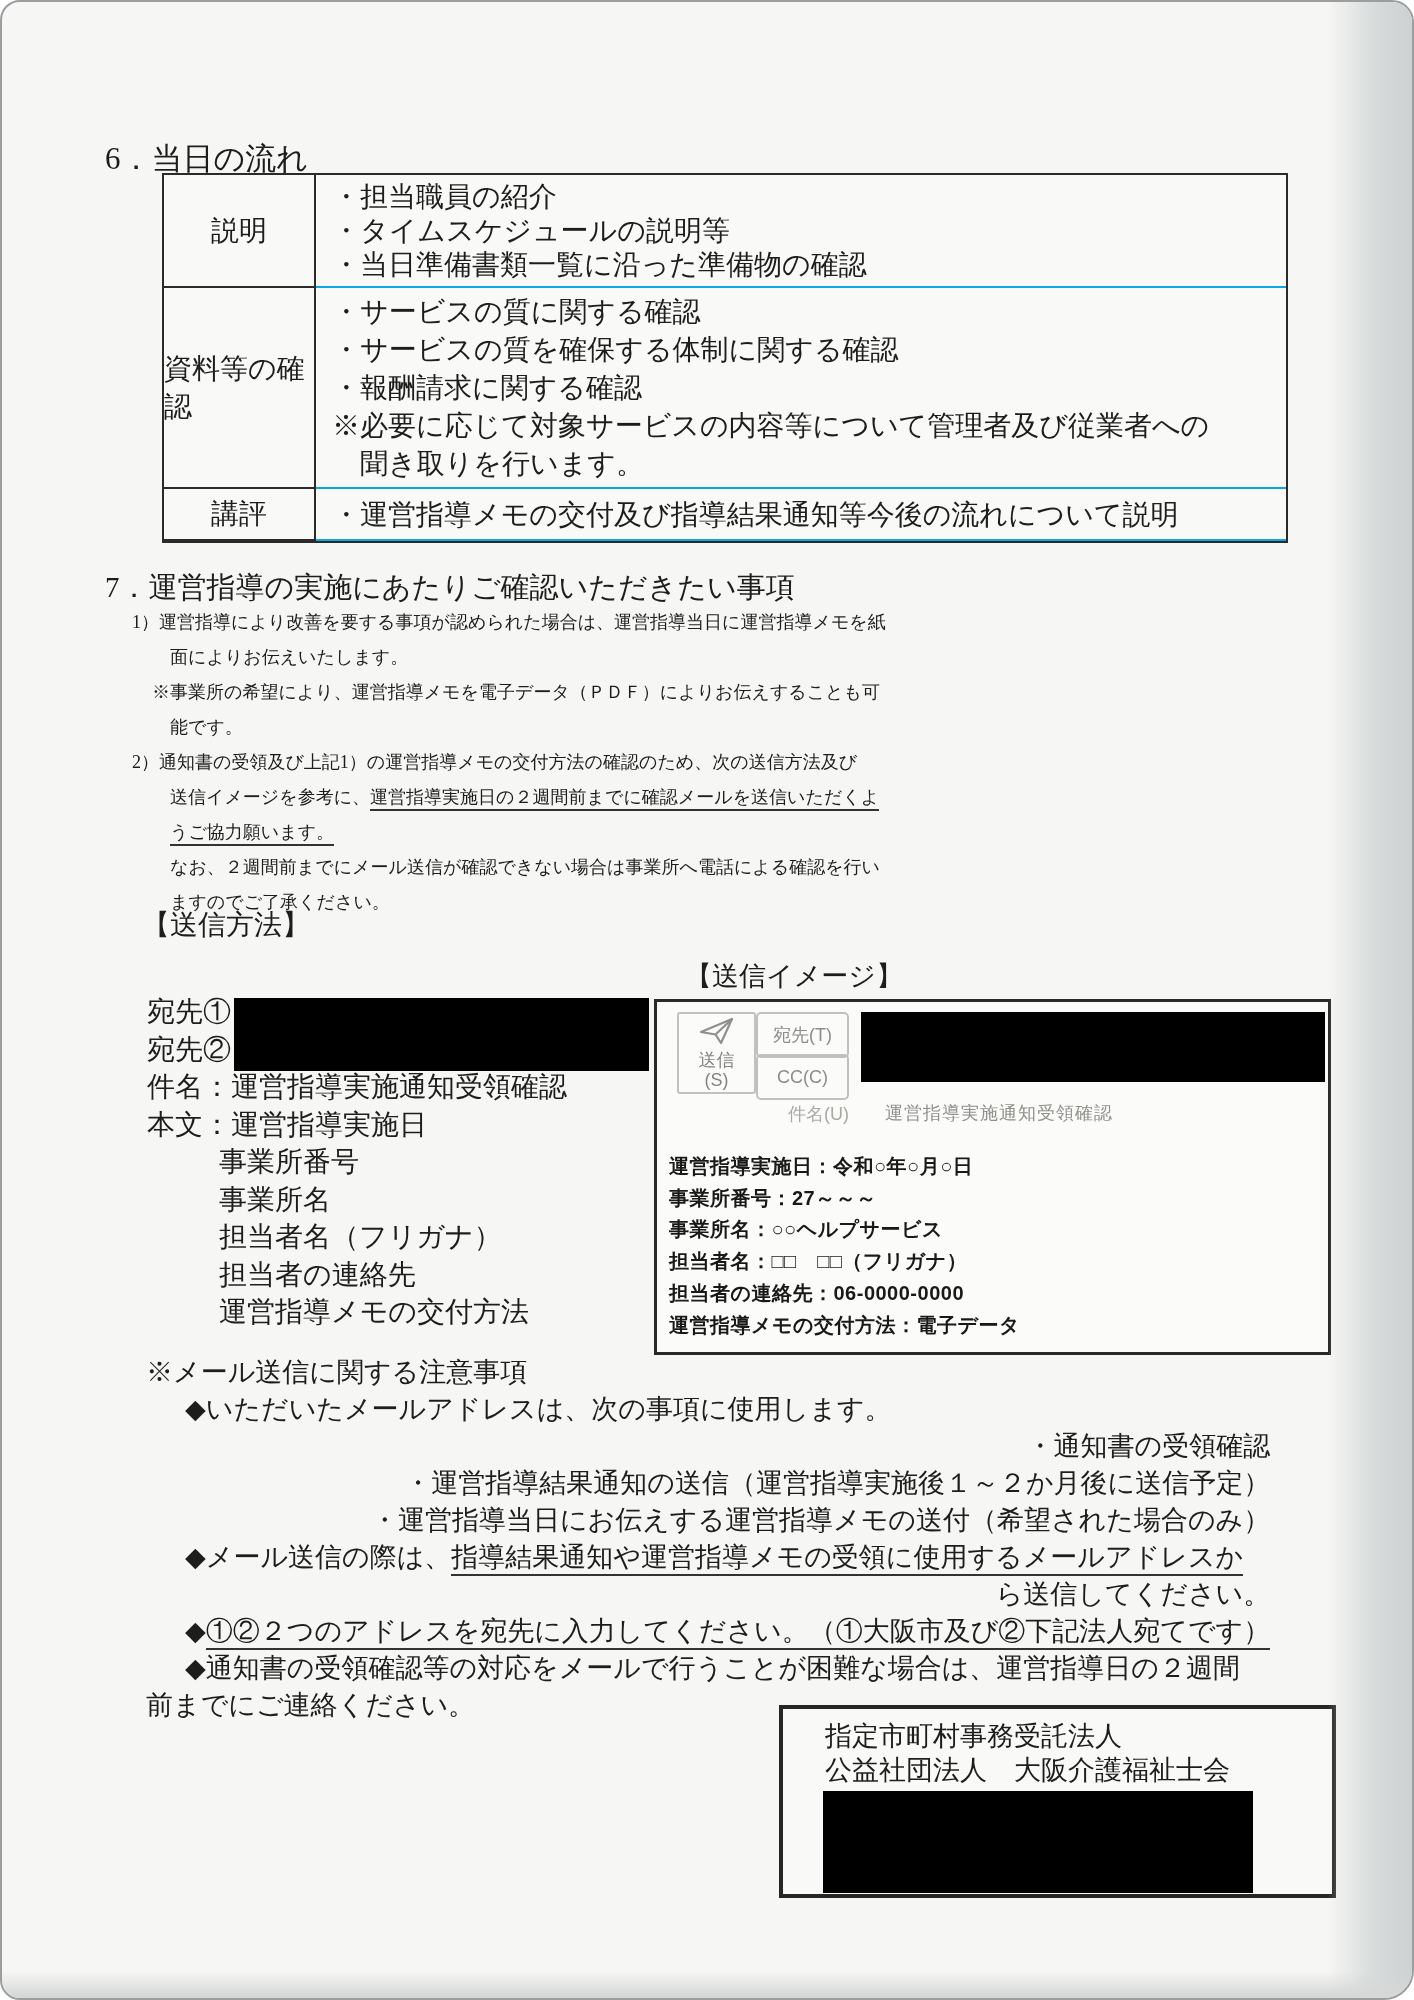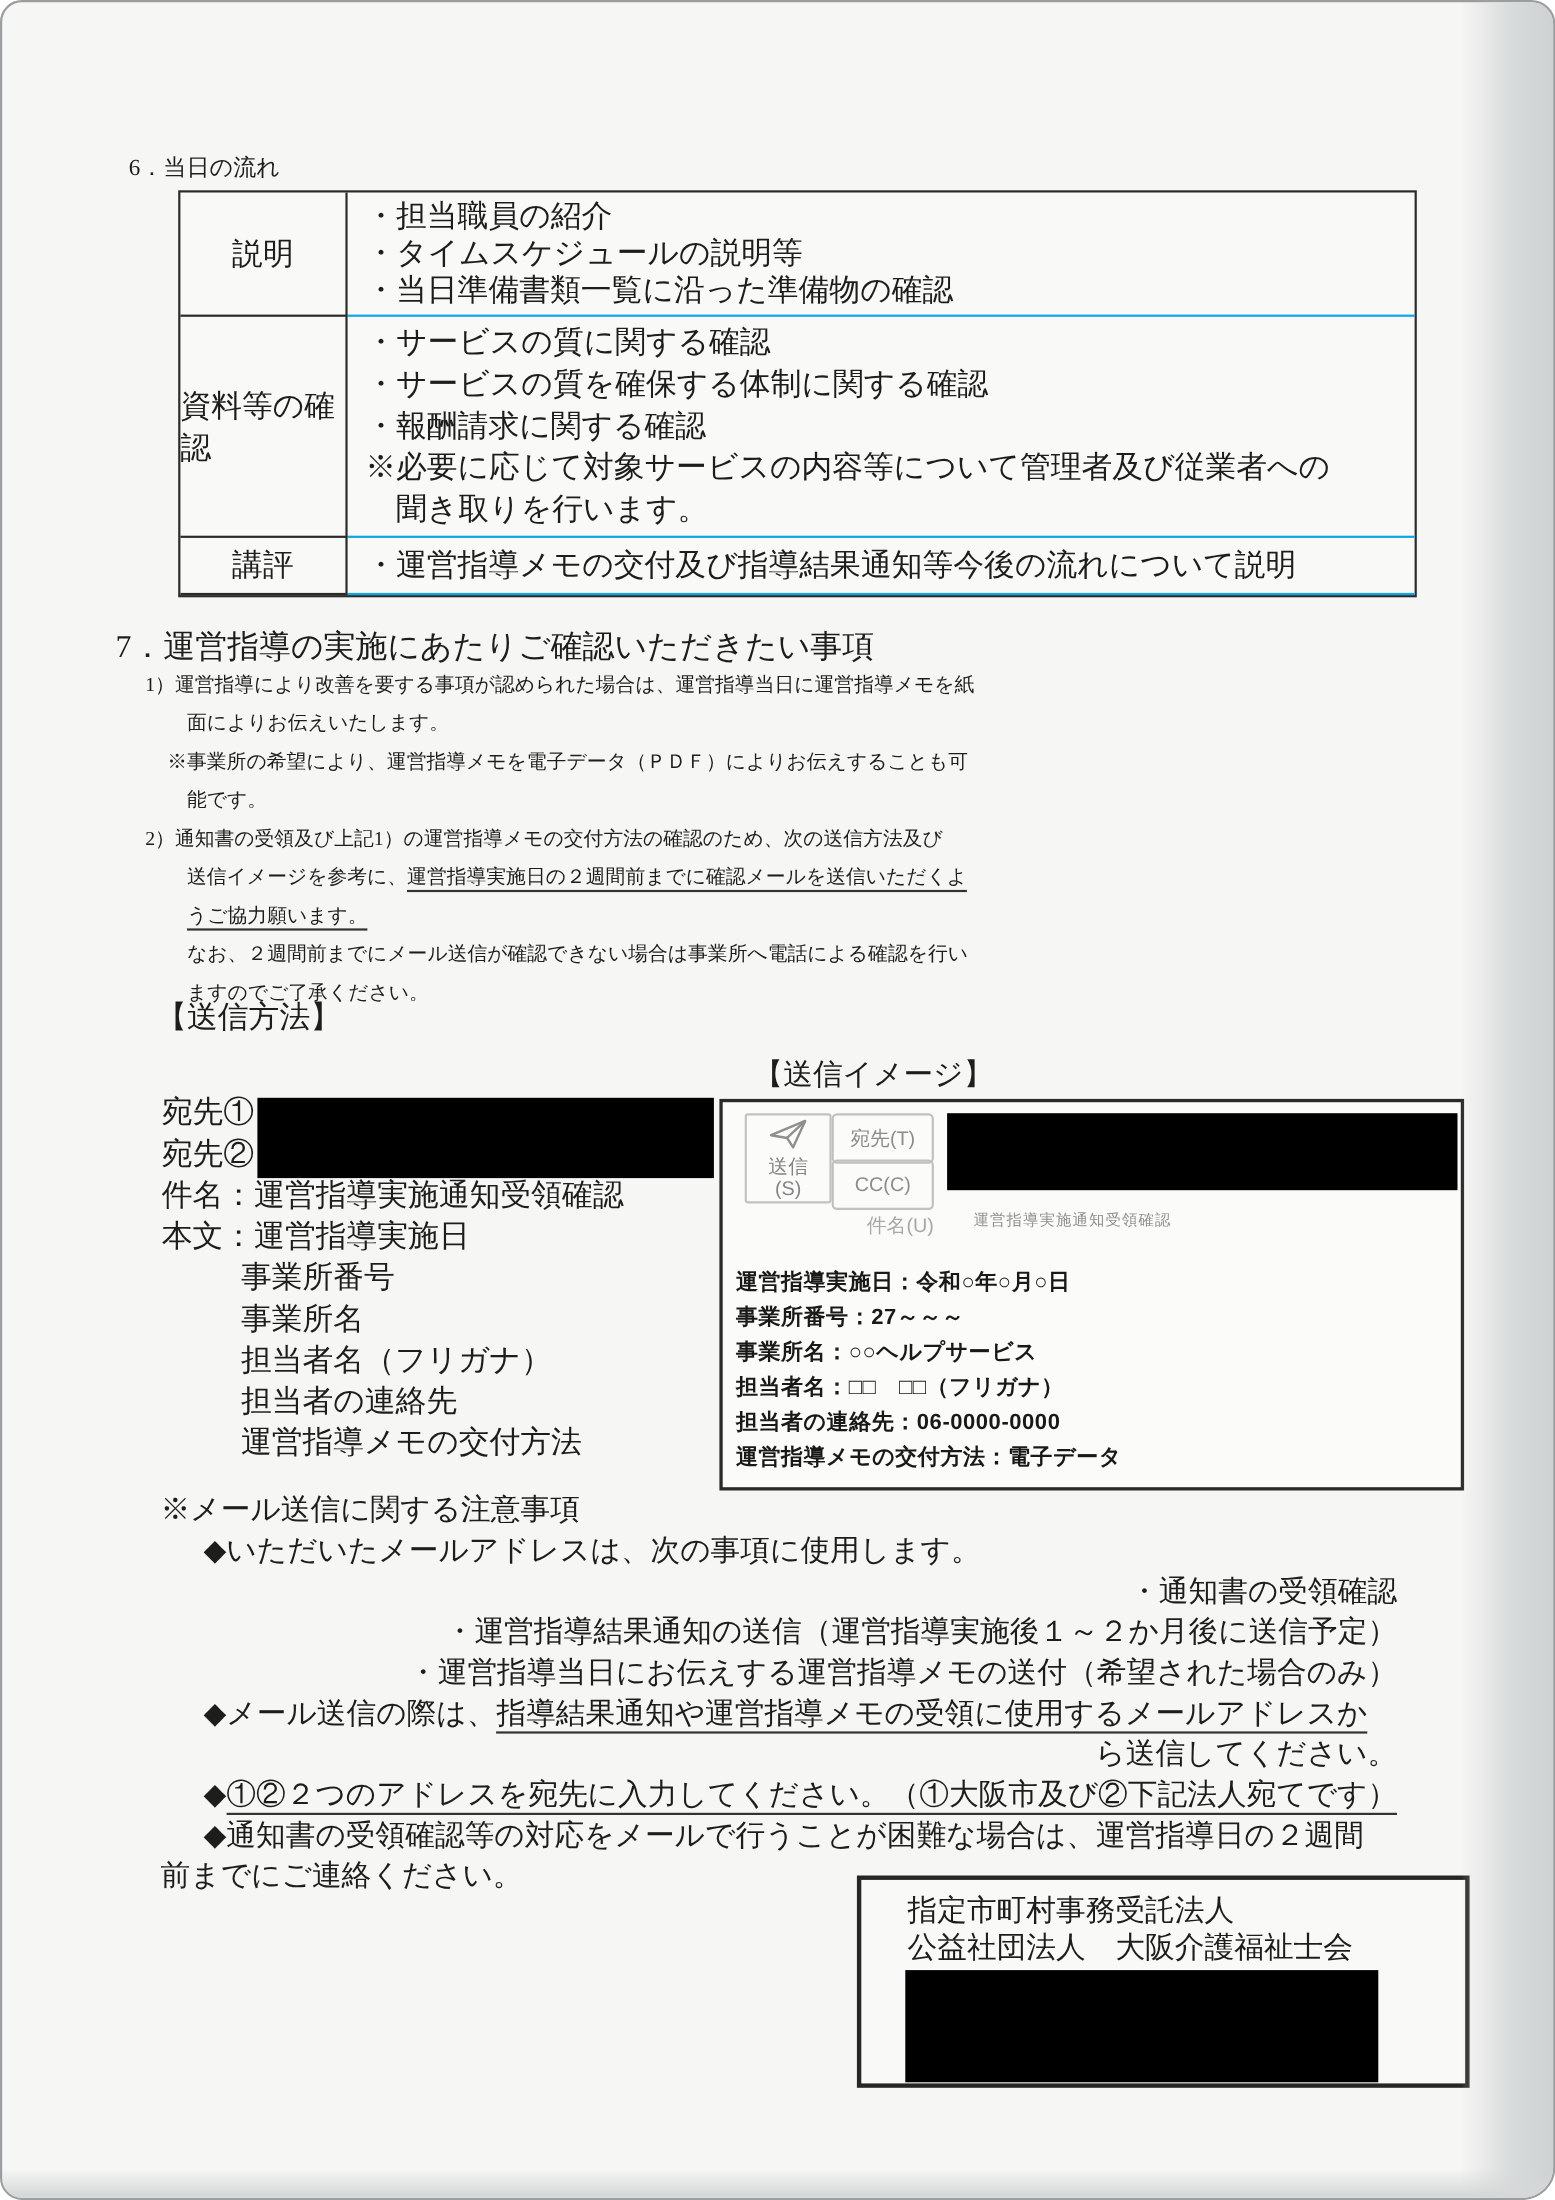--- a/index.html
+++ b/index.html
@@ -17,21 +17,21 @@
   .scan-right{
     position:absolute;top:0;right:0;width:84px;height:100%;
     background:linear-gradient(90deg, rgba(214,216,216,0) 0%, #d8dbdb 55%, #cdd1d1 100%);
   }
   .scan-bottom{
     position:absolute;bottom:0;left:0;width:100%;height:26px;
     background:linear-gradient(180deg, rgba(214,216,216,0) 0%, #d6d8d8 90%);
   }
   .nw{white-space:nowrap;}
   
-  .sec6-heading{position:absolute;left:103px;top:136px;font-size:21px;margin-left:12px;}
+  .sec6-heading{position:absolute;left:103px;top:136px;font-size:31px;}
   .sch-table{
     position:absolute;left:160px;top:171px;width:1122px;
     border:2px solid #2b2b28;border-collapse:collapse;background:rgba(255,255,255,0.35);
     display:grid;grid-template-columns:152px 1fr;
   }
   .sch-label{
     border-right:2px solid #2b2b28;border-bottom:2px solid #2b2b28;
     display:flex;align-items:center;justify-content:center;
     font-size:28px;
   }
@@ -72,21 +72,21 @@
   .mini-btn{
     position:absolute;left:99px;width:93px;height:46px;
     border:2px solid #c0c0be;border-radius:5px;box-sizing:border-box;
     display:flex;align-items:center;justify-content:center;
     color:#8c8c8c;font-size:18px;
   }
   .to-btn{top:10px;}
   .cc-btn{top:52px;}
   .email-redact{position:absolute;left:204px;top:10px;width:464px;height:70px;background:#000;}
   .subj-label{position:absolute;left:131px;top:100px;font-size:18px;color:#a8a8a4;}
-  .subj-value{position:absolute;left:228px;top:99px;font-size:14px;color:#8f8f8b;letter-spacing:1px;}
+  .subj-value{position:absolute;left:228px;top:99px;font-size:18px;color:#8f8f8b;letter-spacing:1px;}
   .email-body{position:absolute;left:12px;top:149px;font-size:20px;font-weight:bold;color:#191917;}
   .email-body .eline{line-height:31.7px;letter-spacing:0.5px;}
   
   .notes{position:absolute;left:144px;top:1352px;font-size:27px;}
   .notes .nline{line-height:37px;}
   .n-ind1{padding-left:39px;}
   .n-ind2{padding-left:85px;text-align:right;}
   
   .corp-box{
     position:absolute;left:777px;top:1703px;width:557px;height:193px;

